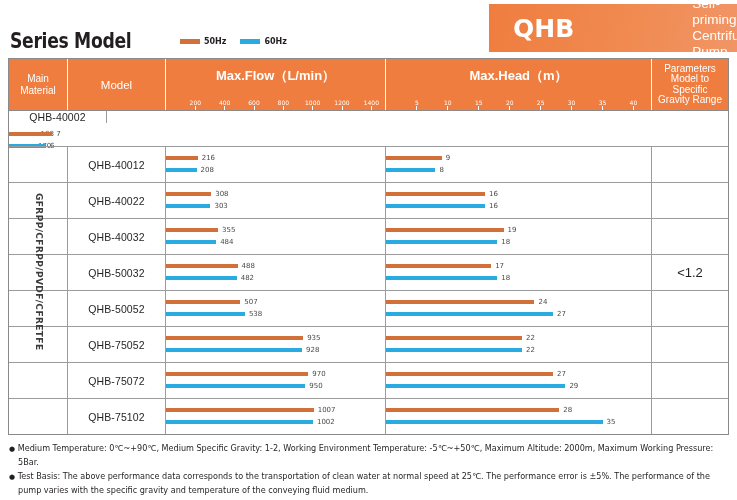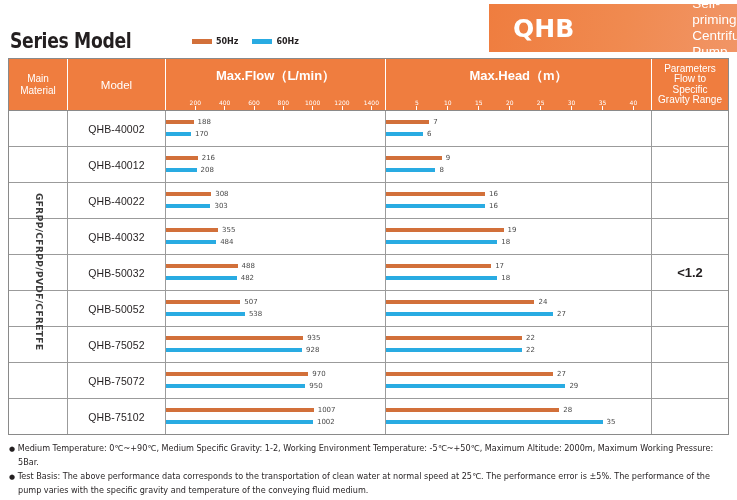--- a/index.html
+++ b/index.html
@@ -34,21 +34,21 @@
     letter-spacing: -0.4px;
     color: #231f20;
     font-family: "DejaVu Sans", sans-serif;
     transform: scaleX(0.82);
     transform-origin: left center;
     white-space: nowrap;
   }
   .legend {
     display: flex;
     align-items: center;
-    margin-left: 34px;
+    margin-left: 22px;
     gap: 14px;
     text-align: center;
   }
   .legend-item {
     display: flex;
     align-items: center;
     gap: 4px;
   }
   .legend-swatch {
     width: 20px;
@@ -164,21 +164,21 @@
     display: block;
   }
 
   .tbody { position: relative; }
   .trow {
     display: flex;
     height: 35px;
     border-top: 1px solid #9b9b9b;
     position: relative;
   }
-  .trow:first-child { border-top: 1px solid #8a8a8a; }
+  .trow:first-child { border-top: 1px solid #8a8a8a; flex-direction: column; }
 
   .cell-main {
     width: 59px;
     box-sizing: border-box;
     border-right: 1px solid #9b9b9b;
   }
   .cell-model {
     width: 98px;
     box-sizing: border-box;
     border-right: 1px solid #9b9b9b;
@@ -249,21 +249,21 @@
     top: 0;
     width: 76px;
     bottom: 0;
     display: flex;
     align-items: center;
     justify-content: center;
     pointer-events: none;
   }
   .param-text {
     font-size: 13px;
-    font-weight: bold;
+    font-weight: normal;
     color: #231f20;
   }
 
   
   .notes {
     margin: 7px 9px 0 9px;
     font-size: 8.1px;
     line-height: 12.6px;
     color: #231f20;
     font-family: "DejaVu Sans", sans-serif;
@@ -386,21 +386,21 @@
               <span class="tick-label">40</span>
               <span class="tick-mark"></span>
             </div>
           </div>
       </div>
     </div>
 
     <div class="th th-param">
       <span>
         <span>Parameters</span><br>
-        <span>Flow to</span><br>
+        <span>Model to</span><br>
         <span>Specific</span><br>
         <span>Gravity Range</span>
       </span>
     </div>
   </div>
 
   <div class="tbody">
     <div id="rows-container">
         <div class="trow">
           <div class="cell-main"></div>

